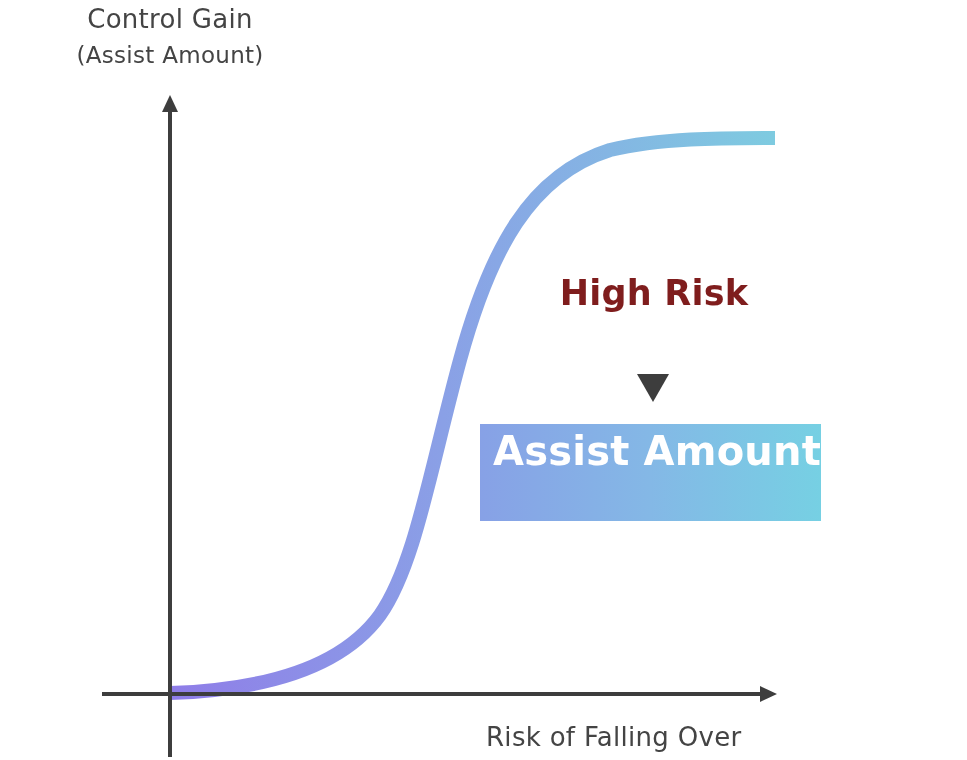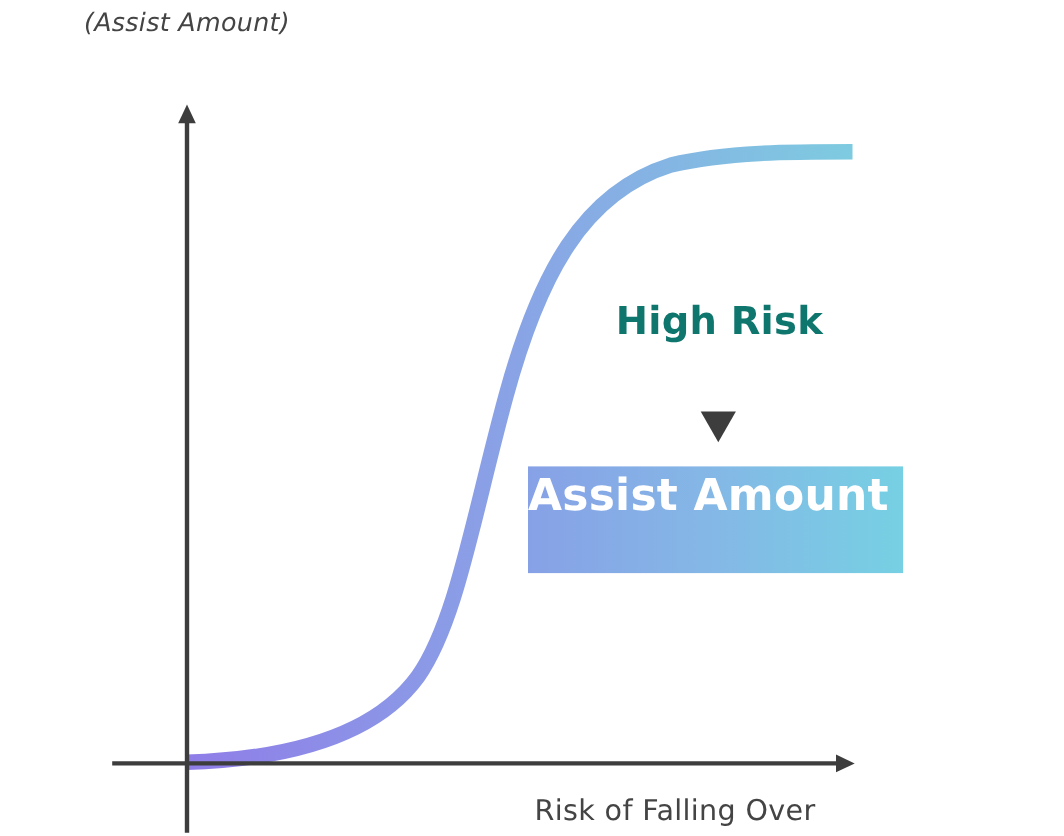--- a/index.html
+++ b/index.html
@@ -25,58 +25,57 @@
     }
     .y-label .line1 {
       font-size: 26px;
       line-height: 34px;
       letter-spacing: 0.3px;
     }
     .y-label .line2 {
       font-size: 23px;
       line-height: 38px;
       letter-spacing: 0.3px;
-      font-style: italic;
     }
     .x-label {
       left: 486px;
       top: 719px;
       font-size: 26px;
       line-height: 36px;
       color: #444444;
       letter-spacing: 0.3px;
     }
     .callout {
       left: 490px;
       top: 270px;
       width: 328px;
       text-align: center;
       font-weight: bold;
       font-size: 35px;
       line-height: 46px;
-      color: #0f766e;
+      color: #7f1d1d;
       letter-spacing: 0.2px;
     }
     .callout-arrow {
       left: 637px;
       top: 374px;
       width: 0;
       height: 0;
       border-left: 16px solid transparent;
       border-right: 16px solid transparent;
       border-top: 28px solid #3d3d3d;
     }
     .result-box {
       left: 480px;
       top: 424px;
       width: 341px;
       height: 97px;
       background: linear-gradient(90deg, #87a1e6 0%, #84b8e6 50%, #76d0e3 100%);
       color: #ffffff;
-      text-align: left;
+      text-align: right;
       font-weight: bold;
       font-size: 40px;
       line-height: 44px;
       box-sizing: border-box;
       padding-top: 5px;
       letter-spacing: 0.2px;
     }
     svg.plot {
       position: absolute;
       left: 0;
@@ -102,20 +101,21 @@
            C 660 138, 720 138, 775 138" fill="none" stroke="url(#curveGrad)" stroke-width="14" stroke-linecap="butt"></path>
 
   <line x1="170" y1="757" x2="170" y2="110" stroke="#3d3d3d" stroke-width="4"></line>
   <polygon points="170,95 162,112 178,112" fill="#3d3d3d"></polygon>
 
   <line x1="102" y1="694" x2="762" y2="694" stroke="#3d3d3d" stroke-width="4"></line>
   <polygon points="777,694 760,686 760,702" fill="#3d3d3d"></polygon>
 </svg>
 
 <div class="abs y-label">
+  <div class="line1">Control Gain</div>
   <div class="line2">(Assist Amount)</div>
 </div>
 
 <div class="abs x-label">Risk of Falling Over</div>
 
 <div class="abs callout">
   <div>High Risk</div>
 </div>
 <div class="abs callout-arrow"></div>
 

